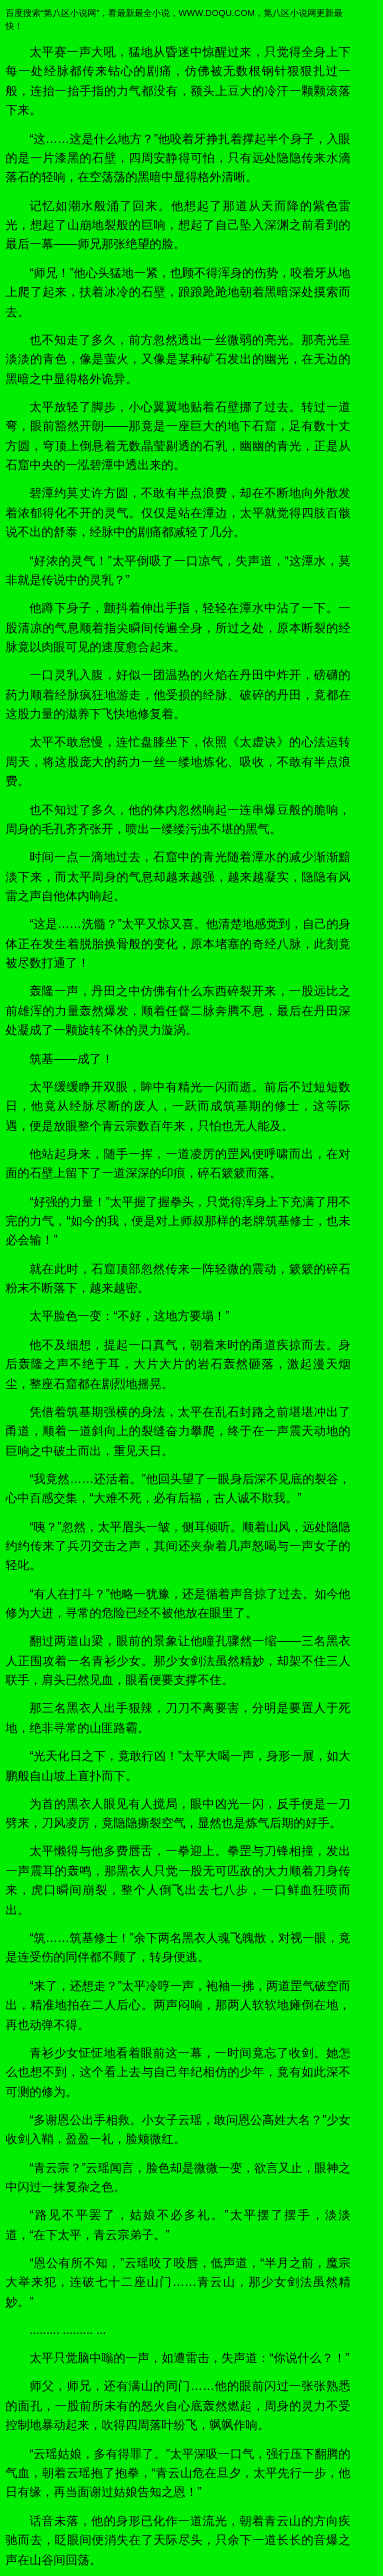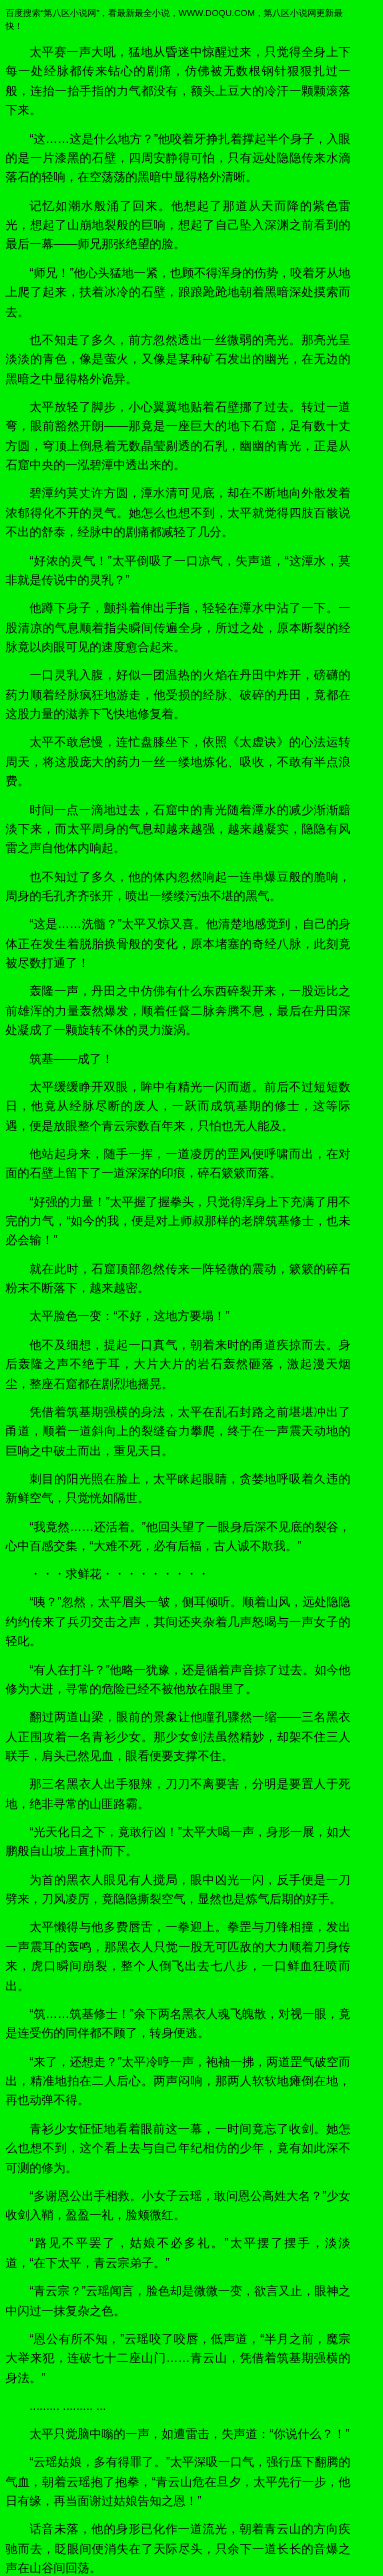--- a/index.html
+++ b/index.html
@@ -42,56 +42,55 @@
   <div class="notice top">百度搜索“第八区小说网”，看最新最全小说，WWW.DOQU.COM，第八区小说网更新最快！</div>
 
   <div class="content">
 
   <p class="para">太平赛一声大吼，猛地从昏迷中惊醒过来，只觉得全身上下每一处经脉都传来钻心的剧痛，仿佛被无数根钢针狠狠扎过一般，连抬一抬手指的力气都没有，额头上豆大的冷汗一颗颗滚落下来。</p>
       <p class="para">“这……这是什么地方？”他咬着牙挣扎着撑起半个身子，入眼的是一片漆黑的石壁，四周安静得可怕，只有远处隐隐传来水滴落石的轻响，在空荡荡的黑暗中显得格外清晰。</p>
       <p class="para">记忆如潮水般涌了回来。他想起了那道从天而降的紫色雷光，想起了山崩地裂般的巨响，想起了自己坠入深渊之前看到的最后一幕——师兄那张绝望的脸。</p>
       <p class="para">“师兄！”他心头猛地一紧，也顾不得浑身的伤势，咬着牙从地上爬了起来，扶着冰冷的石壁，踉踉跄跄地朝着黑暗深处摸索而去。</p>
       <p class="para">也不知走了多久，前方忽然透出一丝微弱的亮光。那亮光呈淡淡的青色，像是萤火，又像是某种矿石发出的幽光，在无边的黑暗之中显得格外诡异。</p>
       <p class="para">太平放轻了脚步，小心翼翼地贴着石壁挪了过去。转过一道弯，眼前豁然开朗——那竟是一座巨大的地下石窟，足有数十丈方圆，穹顶上倒悬着无数晶莹剔透的石乳，幽幽的青光，正是从石窟中央的一泓碧潭中透出来的。</p>
-      <p class="para">碧潭约莫丈许方圆，潭水清可见底，却在不断地向外散发着浓郁得化不开的灵气。她怎么也想不到，太平就觉得四肢百骸说不出的舒泰，经脉中的剧痛都减轻了几分。</p>
+      <p class="para">碧潭约莫丈许方圆，不敢有半点浪费，却在不断地向外散发着浓郁得化不开的灵气。仅仅是站在潭边，太平就觉得四肢百骸说不出的舒泰，经脉中的剧痛都减轻了几分。</p>
       <p class="para">“好浓的灵气！”太平倒吸了一口凉气，失声道，“这潭水，莫非就是传说中的灵乳？”</p>
       <p class="para">他蹲下身子，颤抖着伸出手指，轻轻在潭水中沾了一下。一股清凉的气息顺着指尖瞬间传遍全身，所过之处，原本断裂的经脉竟以肉眼可见的速度愈合起来。</p>
       <p class="para">一口灵乳入腹，好似一团温热的火焰在丹田中炸开，磅礴的药力顺着经脉疯狂地游走，他受损的经脉、破碎的丹田，竟都在这股力量的滋养下飞快地修复着。</p>
       <p class="para">太平不敢怠慢，连忙盘膝坐下，依照《太虚诀》的心法运转周天，将这股庞大的药力一丝一缕地炼化、吸收，不敢有半点浪费。</p>
+      <p class="para">也不知过了多久，他的体内忽然响起一连串爆豆般的脆响，周身的毛孔齐齐张开，喷出一缕缕污浊不堪的黑气。</p>
       <p class="para">时间一点一滴地过去，石窟中的青光随着潭水的减少渐渐黯淡下来，而太平周身的气息却越来越强，越来越凝实，隐隐有风雷之声自他体内响起。</p>
-      <p class="para">也不知过了多久，他的体内忽然响起一连串爆豆般的脆响，周身的毛孔齐齐张开，喷出一缕缕污浊不堪的黑气。</p>
       <p class="para">“这是……洗髓？”太平又惊又喜。他清楚地感觉到，自己的身体正在发生着脱胎换骨般的变化，原本堵塞的奇经八脉，此刻竟被尽数打通了！</p>
       <p class="para">轰隆一声，丹田之中仿佛有什么东西碎裂开来，一股远比之前雄浑的力量轰然爆发，顺着任督二脉奔腾不息，最后在丹田深处凝成了一颗旋转不休的灵力漩涡。</p>
       <p class="para">筑基——成了！</p>
       <p class="para">太平缓缓睁开双眼，眸中有精光一闪而逝。前后不过短短数日，他竟从经脉尽断的废人，一跃而成筑基期的修士，这等际遇，便是放眼整个青云宗数百年来，只怕也无人能及。</p>
       <p class="para">他站起身来，随手一挥，一道凌厉的罡风便呼啸而出，在对面的石壁上留下了一道深深的印痕，碎石簌簌而落。</p>
       <p class="para">“好强的力量！”太平握了握拳头，只觉得浑身上下充满了用不完的力气，“如今的我，便是对上师叔那样的老牌筑基修士，也未必会输！”</p>
       <p class="para">就在此时，石窟顶部忽然传来一阵轻微的震动，簌簌的碎石粉末不断落下，越来越密。</p>
       <p class="para">太平脸色一变：“不好，这地方要塌！”</p>
       <p class="para">他不及细想，提起一口真气，朝着来时的甬道疾掠而去。身后轰隆之声不绝于耳，大片大片的岩石轰然砸落，激起漫天烟尘，整座石窟都在剧烈地摇晃。</p>
       <p class="para">凭借着筑基期强横的身法，太平在乱石封路之前堪堪冲出了甬道，顺着一道斜向上的裂缝奋力攀爬，终于在一声震天动地的巨响之中破土而出，重见天日。</p>
-      <p class="para">刺目的阳光照在脸上，太平眯起眼睛，贪婪地呼吸着久违的新鲜空气，只觉恍如隔世。</p>
       <p class="para">“我竟然……还活着。”他回头望了一眼身后深不见底的裂谷，心中百感交集，“大难不死，必有后福，古人诚不欺我。”</p>
-      <p class="para">・・・求鲜花・・・・・・・・・</p>
       <p class="para">“咦？”忽然，太平眉头一皱，侧耳倾听。顺着山风，远处隐隐约约传来了兵刃交击之声，其间还夹杂着几声怒喝与一声女子的轻叱。</p>
       <p class="para">“有人在打斗？”他略一犹豫，还是循着声音掠了过去。如今他修为大进，寻常的危险已经不被他放在眼里了。</p>
       <p class="para">翻过两道山梁，眼前的景象让他瞳孔骤然一缩——三名黑衣人正围攻着一名青衫少女。那少女剑法虽然精妙，却架不住三人联手，肩头已然见血，眼看便要支撑不住。</p>
       <p class="para">那三名黑衣人出手狠辣，刀刀不离要害，分明是要置人于死地，绝非寻常的山匪路霸。</p>
       <p class="para">“光天化日之下，竟敢行凶！”太平大喝一声，身形一展，如大鹏般自山坡上直扑而下。</p>
       <p class="para">为首的黑衣人眼见有人搅局，眼中凶光一闪，反手便是一刀劈来，刀风凌厉，竟隐隐撕裂空气，显然也是炼气后期的好手。</p>
       <p class="para">太平懒得与他多费唇舌，一拳迎上。拳罡与刀锋相撞，发出一声震耳的轰鸣，那黑衣人只觉一股无可匹敌的大力顺着刀身传来，虎口瞬间崩裂，整个人倒飞出去七八步，一口鲜血狂喷而出。</p>
       <p class="para">“筑……筑基修士！”余下两名黑衣人魂飞魄散，对视一眼，竟是连受伤的同伴都不顾了，转身便逃。</p>
       <p class="para">“来了，还想走？”太平冷哼一声，袍袖一拂，两道罡气破空而出，精准地拍在二人后心。两声闷响，那两人软软地瘫倒在地，再也动弹不得。</p>
       <p class="para">青衫少女怔怔地看着眼前这一幕，一时间竟忘了收剑。她怎么也想不到，这个看上去与自己年纪相仿的少年，竟有如此深不可测的修为。</p>
       <p class="para">“多谢恩公出手相救。小女子云瑶，敢问恩公高姓大名？”少女收剑入鞘，盈盈一礼，脸颊微红。</p>
+      <p class="para">“青云宗？”云瑶闻言，脸色却是微微一变，欲言又止，眼神之中闪过一抹复杂之色。</p>
       <p class="para">“路见不平罢了，姑娘不必多礼。”太平摆了摆手，淡淡道，“在下太平，青云宗弟子。”</p>
-      <p class="para">“青云宗？”云瑶闻言，脸色却是微微一变，欲言又止，眼神之中闪过一抹复杂之色。</p>
-      <p class="para">“恩公有所不知，”云瑶咬了咬唇，低声道，“半月之前，魔宗大举来犯，连破七十二座山门……青云山，凭借着筑基期强横的身法。”</p>
+      <p class="para">“恩公有所不知，”云瑶咬了咬唇，低声道，“半月之前，魔宗大举来犯，连破七十二座山门……青云山，那少女剑法虽然精妙。”</p>
       <p class="para">......... ......... ...</p>
       <p class="para">太平只觉脑中嗡的一声，如遭雷击，失声道：“你说什么？！”</p>
+      <p class="para">师父，师兄，还有满山的同门……他的眼前闪过一张张熟悉的面孔，一股前所未有的怒火自心底轰然燃起，周身的灵力不受控制地暴动起来，吹得四周落叶纷飞，飒飒作响。</p>
       <p class="para">“云瑶姑娘，多有得罪了。”太平深吸一口气，强行压下翻腾的气血，朝着云瑶抱了抱拳，“青云山危在旦夕，太平先行一步，他日有缘，再当面谢过姑娘告知之恩！”</p>
       <p class="para">话音未落，他的身形已化作一道流光，朝着青云山的方向疾驰而去，眨眼间便消失在了天际尽头，只余下一道长长的音爆之声在山谷间回荡。</p>
       <p class="para">山巅之上，云瑶望着那道远去的流光，怔怔出神。半晌，她才轻轻叹了口气：“青云宗……但愿你们，能撑得过这一劫吧。”</p>
       <p class="para">（未完待续……）</p>
     </div>
 
   <div class="notice bottom">百度搜索“第八区小说网”，看最新最全小说，WWW.DOQU.COM，第八区小说网更新最快！</div>
 
 </div>
 

